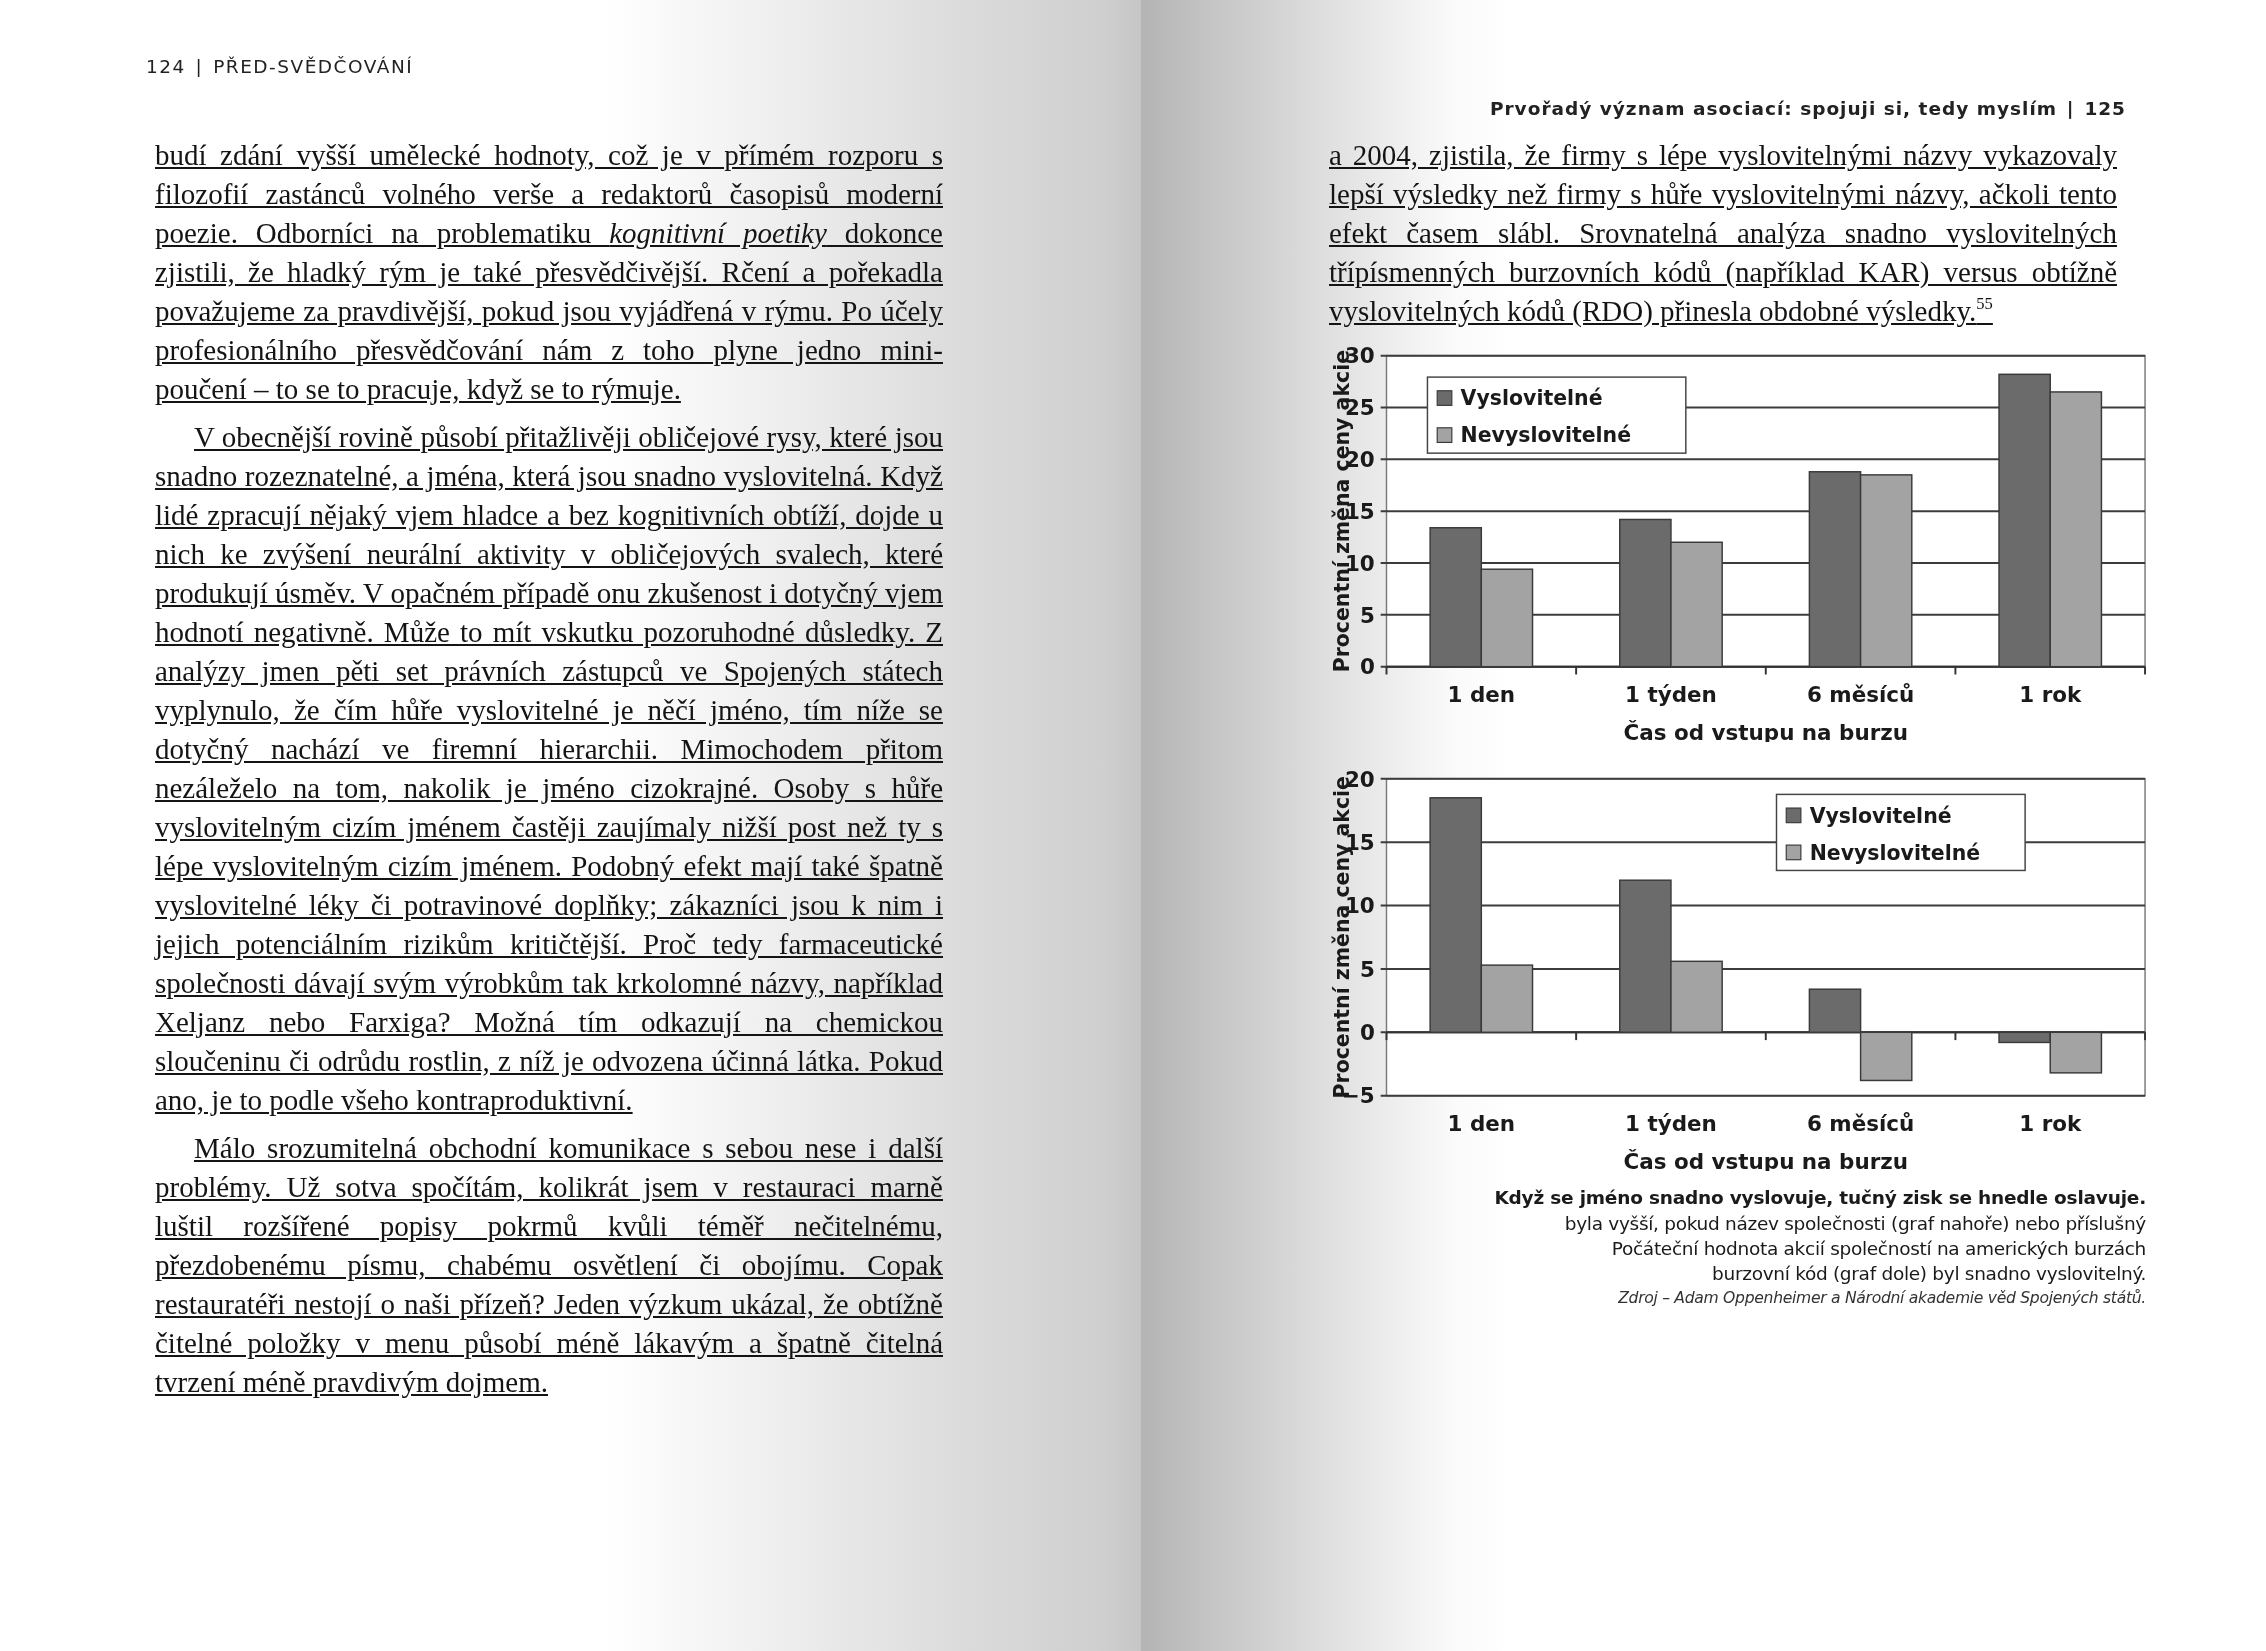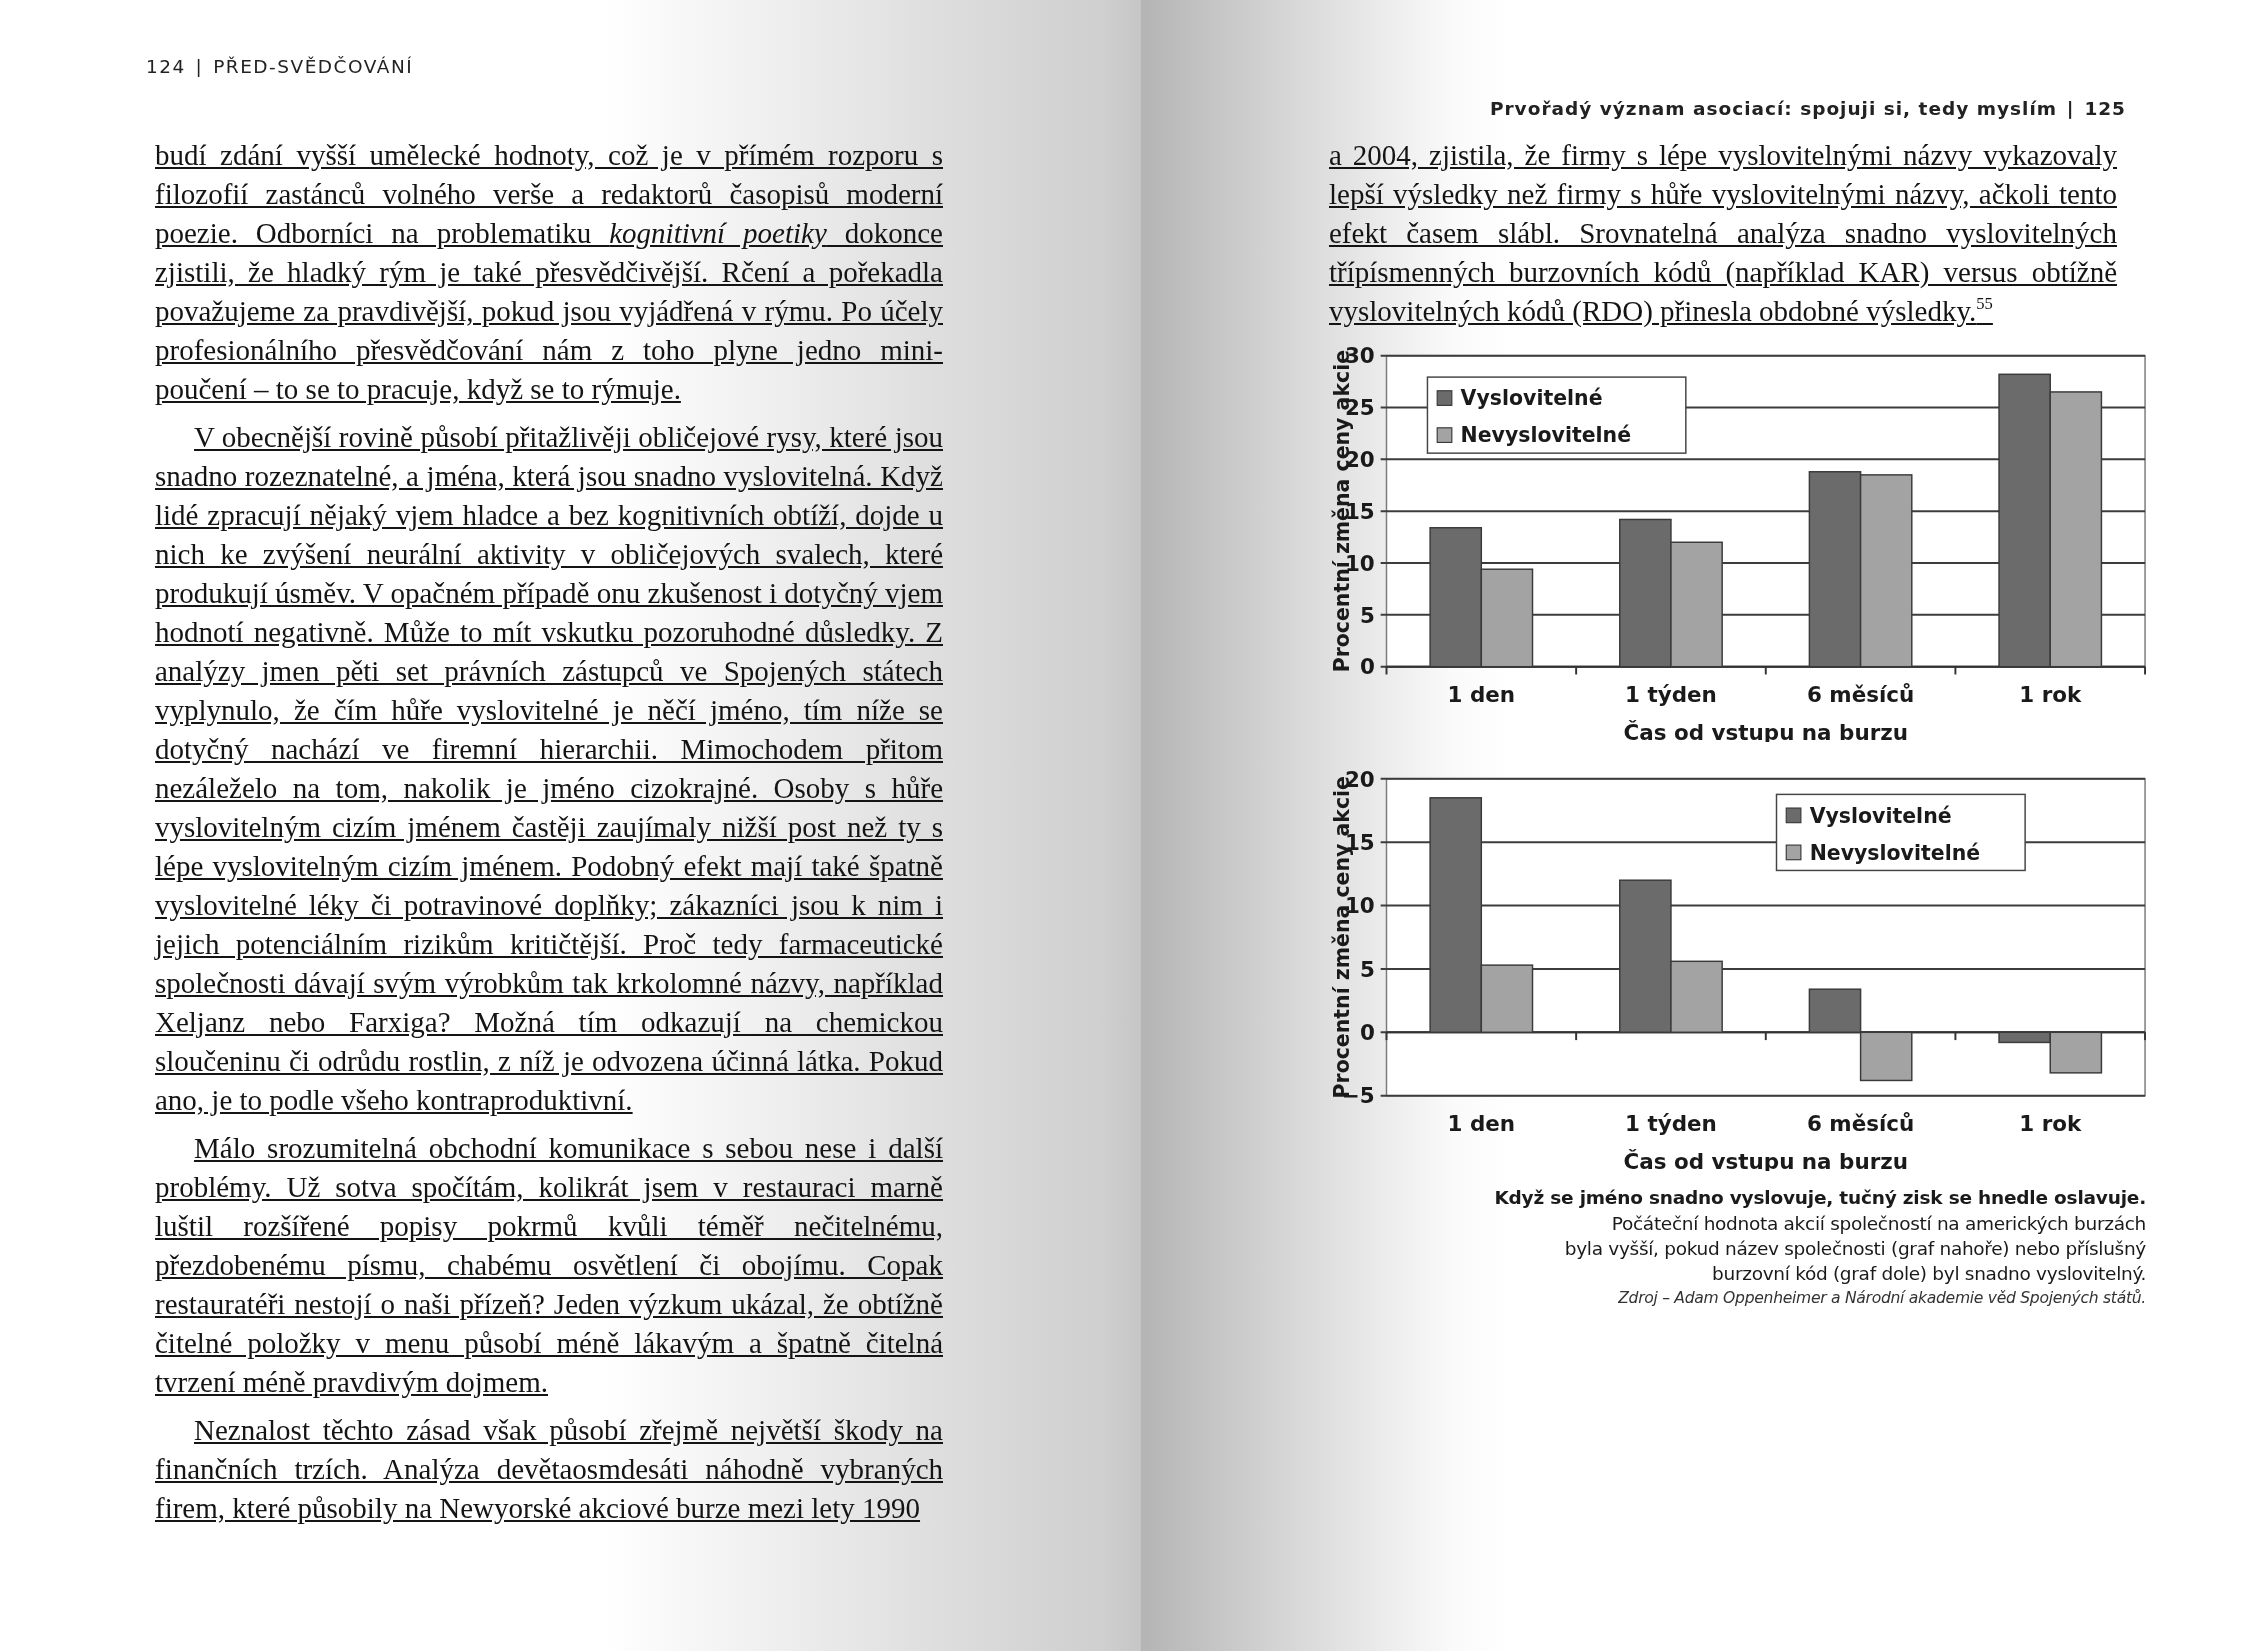--- a/index.html
+++ b/index.html
@@ -56,21 +56,20 @@
 <div class="spread">
 
   <div class="page page-left">
     <div class="running-head rh-left">
       <span>124</span><span class="rh-sep">|</span><span>PŘED-SVĚDČOVÁNÍ</span>
     </div>
     <div class="body-text left-text" id="left-text">
         <p><span>budí zdání vyšší umělecké hodnoty, což je v přímém rozporu s filozofií zastánců volného verše a redaktorů časopisů moderní poezie. Odborníci na problematiku </span><em>kognitivní poetiky</em><span> dokonce zjistili, že hladký rým je také přesvědčivější. Rčení a pořekadla považujeme za pravdivější, pokud jsou vyjádřená v rýmu. Po účely profesionálního přesvědčování nám z toho plyne jedno mini-poučení – to se to pracuje, když se to rýmuje.</span></p>
         <p class="indent"><span>V obecnější rovině působí přitažlivěji obličejové rysy, které jsou snadno rozeznatelné, a jména, která jsou snadno vyslovitelná. Když lidé zpracují nějaký vjem hladce a bez kognitivních obtíží, dojde u nich ke zvýšení neurální aktivity v obličejových svalech, které produkují úsměv. V opačném případě onu zkušenost i dotyčný vjem hodnotí negativně. Může to mít vskutku pozoruhodné důsledky. Z analýzy jmen pěti set právních zástupců ve Spojených státech vyplynulo, že čím hůře vyslovitelné je něčí jméno, tím níže se dotyčný nachází ve firemní hierarchii. Mimochodem přitom nezáleželo na tom, nakolik je jméno cizokrajné. Osoby s hůře vyslovitelným cizím jménem častěji zaujímaly nižší post než ty s lépe vyslovitelným cizím jménem. Podobný efekt mají také špatně vyslovitelné léky či potravinové doplňky; zákazníci jsou k nim i jejich potenciálním rizikům kritičtější. Proč tedy farmaceutické společnosti dávají svým výrobkům tak krkolomné názvy, například Xeljanz nebo Farxiga? Možná tím odkazují na chemickou sloučeninu či odrůdu rostlin, z níž je odvozena účinná látka. Pokud ano, je to podle všeho kontraproduktivní.</span></p>
         <p class="indent"><span>Málo srozumitelná obchodní komunikace s sebou nese i další problémy. Už sotva spočítám, kolikrát jsem v restauraci marně luštil rozšířené popisy pokrmů kvůli téměř nečitelnému, přezdobenému písmu, chabému osvětlení či obojímu. Copak restauratéři nestojí o naši přízeň? Jeden výzkum ukázal, že obtížně čitelné položky v menu působí méně lákavým a špatně čitelná tvrzení méně pravdivým dojmem.</span></p>
-        <p class="indent"><span>Neznalost těchto zásad však působí zřejmě největší škody na finančních trzích. Analýza devětaosmdesáti náhodně vybraných firem, které působily na Newyorské akciové burze mezi lety 1990</span></p>
       </div>
   </div>
 
   <div class="page page-right">
     <div class="running-head rh-right">
       <span>Prvořadý význam asociací: spojuji si, tedy myslím</span><span class="rh-sep">|</span><span>125</span>
     </div>
   </div>
 
   <div class="body-text right-text-top">
@@ -159,20 +158,20 @@
         <rect x="460" y="34" width="255" height="78" fill="#ffffff" stroke="#444" stroke-width="1.5"></rect>
         <rect x="470" y="48" width="15" height="15" fill="#6b6b6b" stroke="#3a3a3a" stroke-width="1.2"></rect>
         <text x="494" y="63" font-size="21" font-weight="bold" fill="#1a1a1a" font-family="DejaVu Sans, sans-serif">Vyslovitelné</text>
         <rect x="470" y="86" width="15" height="15" fill="#a3a3a3" stroke="#3a3a3a" stroke-width="1.2"></rect>
         <text x="494" y="101" font-size="21" font-weight="bold" fill="#1a1a1a" font-family="DejaVu Sans, sans-serif">Nevyslovitelné</text>
       </svg>
     </div>
 
   <div class="caption">
     <div class="cap-title">Když se jméno snadno vyslovuje, tučný zisk se hnedle oslavuje.</div>
+    <div class="cap-line">byla vyšší, pokud název společnosti (graf nahoře) nebo příslušný</div>
     <div class="cap-line">Počáteční hodnota akcií společností na amerických burzách</div>
-    <div class="cap-line">byla vyšší, pokud název společnosti (graf nahoře) nebo příslušný</div>
     <div class="cap-line">burzovní kód (graf dole) byl snadno vyslovitelný.</div>
     <div class="cap-source">Zdroj – Adam Oppenheimer a Národní akademie věd Spojených států.</div>
   </div>
 
 </div>
 
 
 </body></html>

